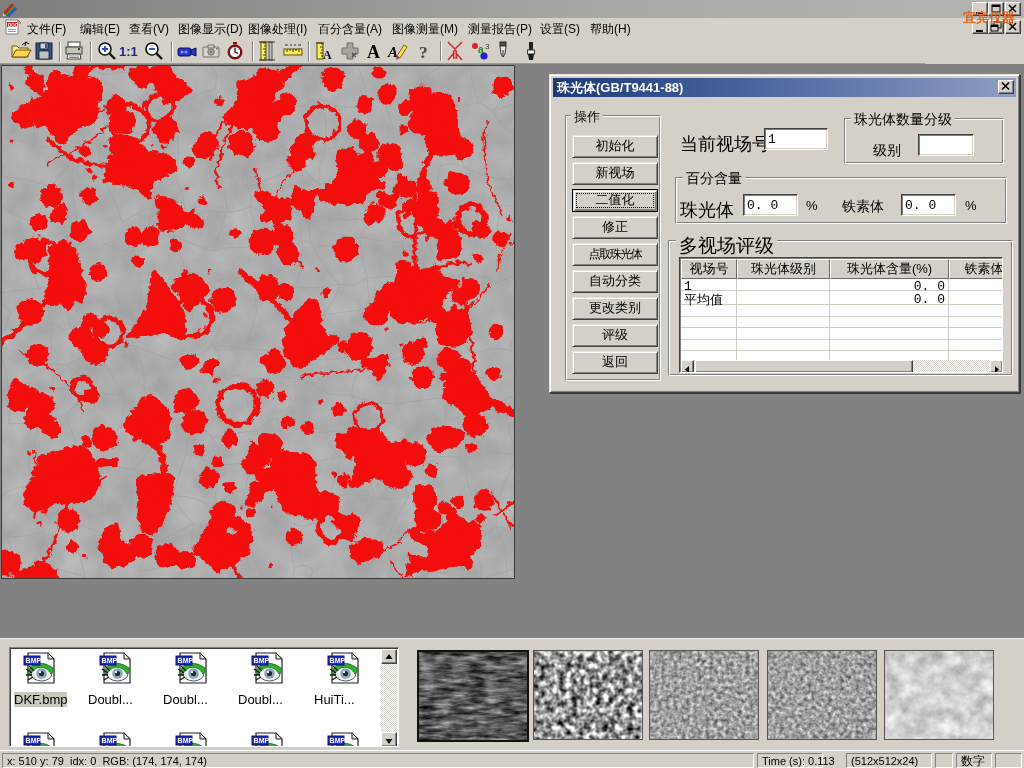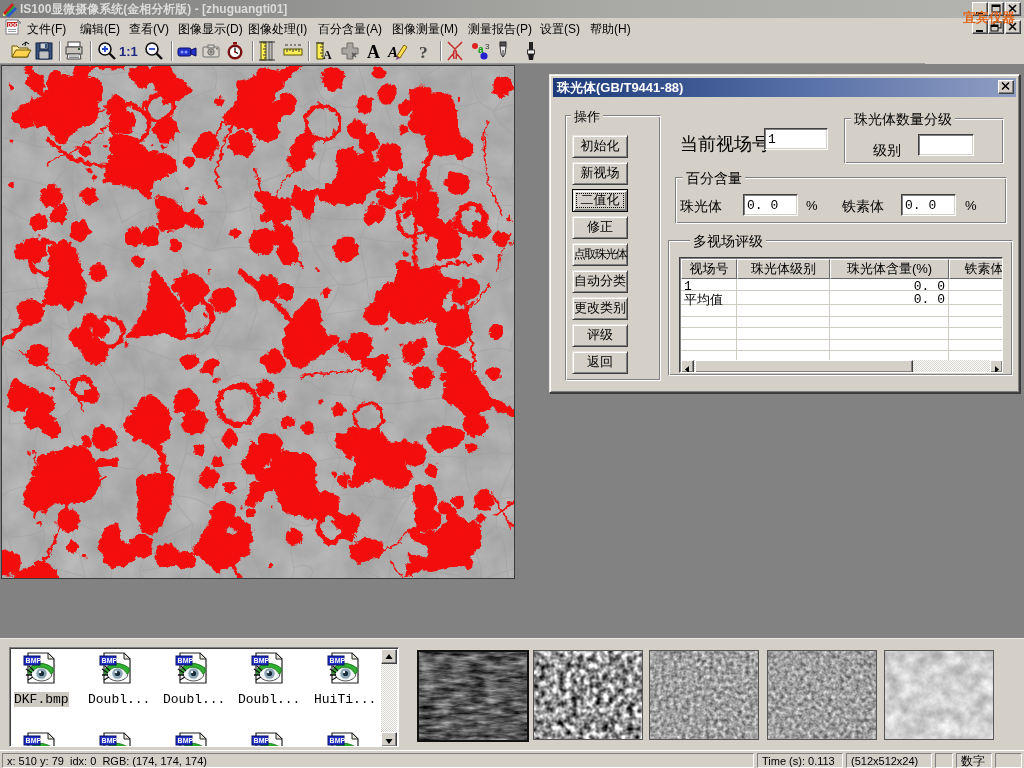--- a/index.html
+++ b/index.html
@@ -11,49 +11,48 @@
 .mitem{position:absolute;top:3px;white-space:nowrap}
 .toolbar{left:0;top:37px;width:925px;height:27px;background:#d4d0c8;border-bottom:1px solid #9a9a9a}
 .tsep{position:absolute;top:4px;width:2px;height:20px;border-left:1px solid #808080;border-right:1px solid #fff}
 .mdi{left:0;top:64px;width:1024px;height:574px;background:#828282}
 .imgwrap{left:1px;top:65px;width:514px;height:514px;border:1px solid #3a3a3a;background:#aeaeae}
 .dlg{left:549px;top:74px;width:471px;height:319px;background:#d4d0c8;border:1px solid;border-color:#e6e3de #404040 #404040 #e6e3de;box-shadow:inset 1px 1px 0 #fff,inset -1px -1px 0 #808080,1px 1px 0 #3a3a3a}
 .dtitle{position:absolute;left:3px;top:3px;width:463px;height:19px;background:linear-gradient(90deg,#1c3a7a,#5871a8 55%,#8f9dc2);color:#fff;font-weight:bold;font-size:13px;line-height:19px;padding-left:4px}
 .dclose{position:absolute;right:2px;top:2px;width:16px;height:14px;background:#d4d0c8;border:1px solid;border-color:#fff #404040 #404040 #fff;box-shadow:inset -1px -1px 0 #808080;text-align:center;font-size:10px;line-height:13px;font-weight:bold;color:#000}
 .gbox{position:absolute;border:1px solid;border-color:#808080 #fff #fff #808080;box-shadow:inset 1px 1px 0 #fff,inset -1px -1px 0 #808080;border-radius:1px}
 .glab{position:absolute;background:#d4d0c8;font-size:13px;padding:0 3px;white-space:nowrap;color:#000}
-.btn{position:absolute;left:22px;width:56px;height:22px;background:#d4d0c8;border:1px solid;border-color:#e6e3de #404040 #404040 #e6e3de;box-shadow:inset 1px 1px 0 #fff,inset -1px -1px 0 #808080;font-size:13px;text-align:center;line-height:20px;color:#000}
+.btn{position:absolute;left:22px;width:86px;height:22px;background:#d4d0c8;border:1px solid;border-color:#e6e3de #404040 #404040 #e6e3de;box-shadow:inset 1px 1px 0 #fff,inset -1px -1px 0 #808080;font-size:13px;text-align:center;line-height:20px;color:#000}
 .btnf{border:1px solid #000;box-shadow:inset 1px 1px 0 #e6e3de,inset -1px -1px 0 #808080,inset 2px 2px 0 #fff,inset -2px -2px 0 #808080}
 .btnf:after{content:"";position:absolute;left:3px;top:3px;right:3px;bottom:3px;border:1px dotted #000}
 .inp{position:absolute;background:#fff;border:1px solid;border-color:#404040 #fff #fff #404040;box-shadow:inset 1px 1px 0 #808080,inset -1px -1px 0 #d4d0c8;font-size:13px;padding:3px 0 0 3px;color:#000}
 .lab{position:absolute;font-size:13px;white-space:nowrap;color:#000}
 .mono{font-family:"Liberation Mono",monospace}
 .statusbar{left:0;top:750px;width:1024px;height:18px;background:#d4d0c8;border-top:1px solid #fff;font-size:11px;color:#000}
 .ssec{position:absolute;top:2px;height:15px;border:1px solid;border-color:#808080 #fff #fff #808080;font-size:11px;line-height:14px;padding-left:4px;white-space:nowrap}
 </style></head><body>
 <style>
 .hcell{top:0;height:20px;background:#d4d0c8;border:1px solid;border-color:#fff #6a6a6a #6a6a6a #fff;font-size:13px;text-align:center;line-height:18px;color:#000}
 .gline{position:absolute;left:0;width:100%;height:1px;background:#cfccc4}
 .vline{position:absolute;top:0;width:1px;height:100%;background:#cfccc4}
 .sbtn{position:absolute;top:0;width:13px;height:13px;background:#d4d0c8;border:1px solid;border-color:#fff #404040 #404040 #fff;box-shadow:inset -1px -1px 0 #808080}
 .bottom{left:0;top:638px;width:1024px;height:112px;background:#d4d0c8;border-top:1px solid #eceae6}
 .flist{position:absolute;left:9px;top:8px;width:390px;height:100px;background:#fff;border:1px solid;border-color:#808080 #fff #fff #808080;box-shadow:inset 1px 1px 0 #404040;overflow:hidden}
-.fname{position:absolute;top:44px;font-size:13px;font-family:Liberation Mono, monospace;white-space:nowrap;color:#000}
+.fname{position:absolute;top:44px;font-size:13px;font-family:Liberation Sans, sans-serif;white-space:nowrap;color:#000}
 .thumb{position:absolute;top:11px;width:110px;height:90px;border:1px solid #555}
 .vsb{position:absolute;right:1px;top:1px;width:16px;height:98px;background:repeating-conic-gradient(#fff 0 25%,#d6d3cc 0 50%) 0 0/2px 2px}
 .vsbtn{position:absolute;left:0;width:16px;height:15px;background:#d4d0c8;border:1px solid;border-color:#fff #404040 #404040 #fff;box-shadow:inset -1px -1px 0 #808080}
 </style>
 <div class="abs titlebar">
  <svg class="abs" style="left:3px;top:2px" width="15" height="15" viewBox="0 0 15 15">
   <path d="M1 13 L10 3 L12 5 L4 14Z" fill="#2fa32f"></path>
       <path d="M3 14 L12 5 L14 7 L6 15Z" fill="#2656c8"></path>
       <path d="M0 11 L9 1 L11 3 L2 13Z" fill="#d02020"></path>
       <path d="M0 14 l3 0 l-3 -3Z" fill="#e8d27a"></path>
  </svg>
- <span class="ttxt">IS100显微摄像系统(金相分析版) - [zhuguangti01]</span>
  <div class="wbtn" style="left:972px;top:2px"><svg width="14" height="12">
         <rect x="3" y="9" width="7" height="2" fill="#000"></rect>
       </svg></div>
  <div class="wbtn" style="left:988px;top:2px"><svg width="14" height="12">
         <rect x="3" y="2" width="8" height="7" fill="none" stroke="#000" stroke-width="1"></rect>
         <rect x="3" y="2" width="8" height="2" fill="#000"></rect>
       </svg></div>
  <div class="wbtn" style="left:1005px;top:2px"><svg width="14" height="12">
         <path d="M3 2 L10 9 M10 2 L3 9" stroke="#000" stroke-width="1.6"></path>
       </svg></div>
@@ -914,28 +913,28 @@
  <div class="btn" style="top:249px;height:23px">评级</div>
  <div class="btn" style="top:276px;height:23px">返回</div>
  <div class="lab" style="left:130px;top:57px;font-size:18px">当前视场号</div>
  <div class="inp mono" style="left:214px;top:53px;width:64px;height:22px">1</div>
  <div class="gbox" style="left:294px;top:43px;width:160px;height:46px"></div>
  <div class="glab" style="left:301px;top:36px;font-size:14px">珠光体数量分级</div>
  <div class="lab" style="left:323px;top:67px;font-size:14px">级别</div>
  <div class="inp" style="left:368px;top:59px;width:56px;height:22px"></div>
  <div class="gbox" style="left:125px;top:102px;width:332px;height:47px"></div>
  <div class="glab" style="left:133px;top:95px;font-size:14px">百分含量</div>
- <div class="lab" style="left:130px;top:123px;font-size:14px">珠光体</div>
+ <div class="lab" style="left:130px;top:123px;font-size:18px">珠光体</div>
  <div class="inp mono" style="left:193px;top:119px;width:55px;height:22px">0. 0</div>
  <div class="lab" style="left:256px;top:123px">%</div>
  <div class="lab" style="left:292px;top:123px;font-size:14px">铁素体</div>
  <div class="inp mono" style="left:351px;top:119px;width:55px;height:22px">0. 0</div>
  <div class="lab" style="left:415px;top:123px">%</div>
  <div class="gbox" style="left:118px;top:165px;width:345px;height:136px"></div>
- <div class="glab" style="left:140px;top:158px;font-size:14px">多视场评级</div>
+ <div class="glab" style="left:126px;top:158px;font-size:19px">多视场评级</div>
  <div class="abs" style="left:129px;top:182px;width:324px;height:116px;border:1px solid;border-color:#404040 #fff #fff #404040;box-shadow:inset 1px 1px 0 #808080;background:#fff;overflow:hidden">
   <div class="abs" style="left:1px;top:1px;width:366px;height:20px">
    <div class="abs hcell" style="left:0;width:56px">视场号</div>
    <div class="abs hcell" style="left:56px;width:93px">珠光体级别</div>
    <div class="abs hcell" style="left:149px;width:119px">珠光体含量(%)</div>
    <div class="abs hcell" style="left:268px;width:70px">铁素体</div>
   </div>
   <div class="abs" style="left:1px;top:21px;width:322px;height:81px;background:#fff">
    <div class="gline" style="top:11px"></div>
         <div class="gline" style="top:25px"></div>
@@ -1160,18 +1159,18 @@
             <feFuncG type="linear" slope="0.6" intercept="0.52"></feFuncG>
             <feFuncB type="linear" slope="0.6" intercept="0.52"></feFuncB>
             <feFuncA type="linear" slope="0" intercept="1"></feFuncA>
           </feComponentTransfer>
         </filter>
 <rect width="108" height="88" filter="url(#t5)"></rect>
       </svg></div>
 </div>
 <div class="abs statusbar">
 <div class="ssec" style="left:2px;width:752px">x: 510 y: 79&nbsp;&nbsp;idx: 0&nbsp;&nbsp;RGB: (174, 174, 174)</div>
-<div class="ssec" style="left:757px;width:86px">Time (s): 0.113</div>
+<div class="ssec" style="left:757px;width:66px">Time (s): 0.113</div>
 <div class="ssec" style="left:846px;width:86px">(512x512x24)</div>
 <div class="ssec" style="left:935px;width:18px"></div>
 <div class="ssec" style="left:956px;width:36px;font-size:12px">数字</div>
 <div class="ssec" style="left:995px;width:27px"></div>
 </div>
 <div style="position:absolute;left:963px;top:9px;color:#e0661e;font-size:13px;font-weight:bold;z-index:99">宜宾仪器</div>
 </body></html>

